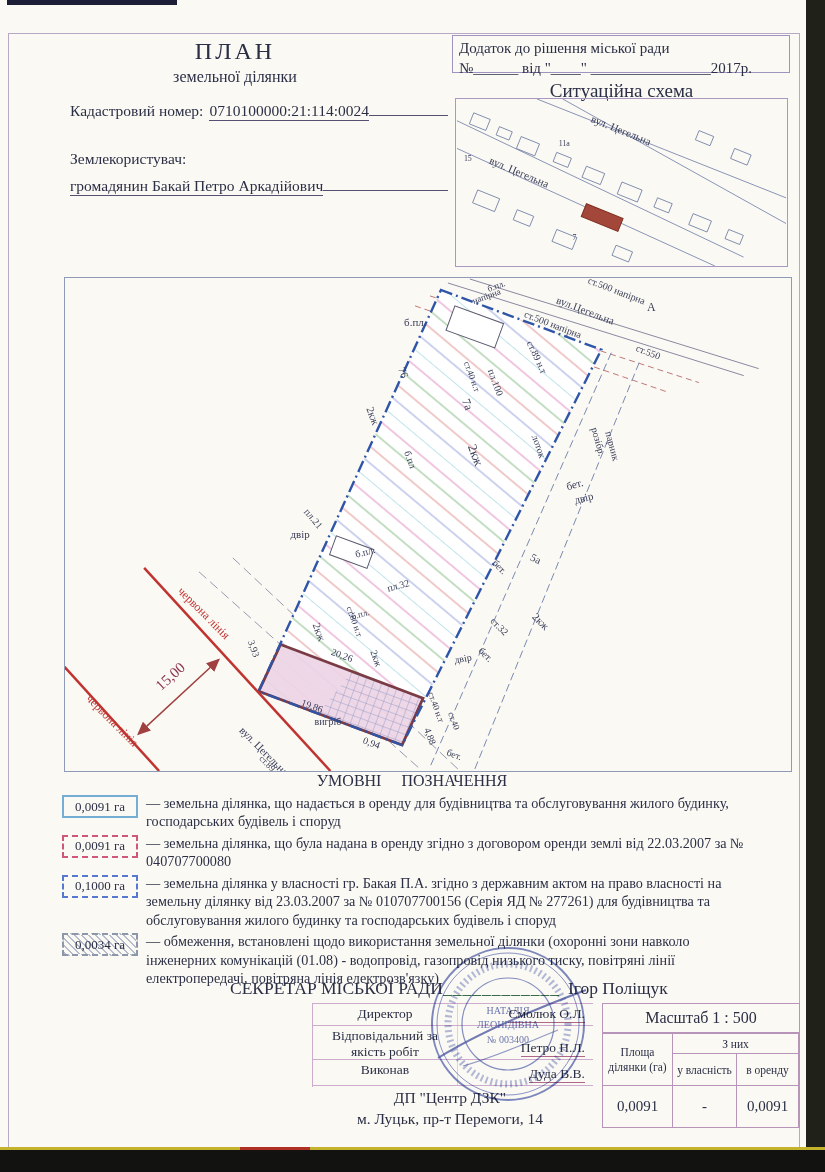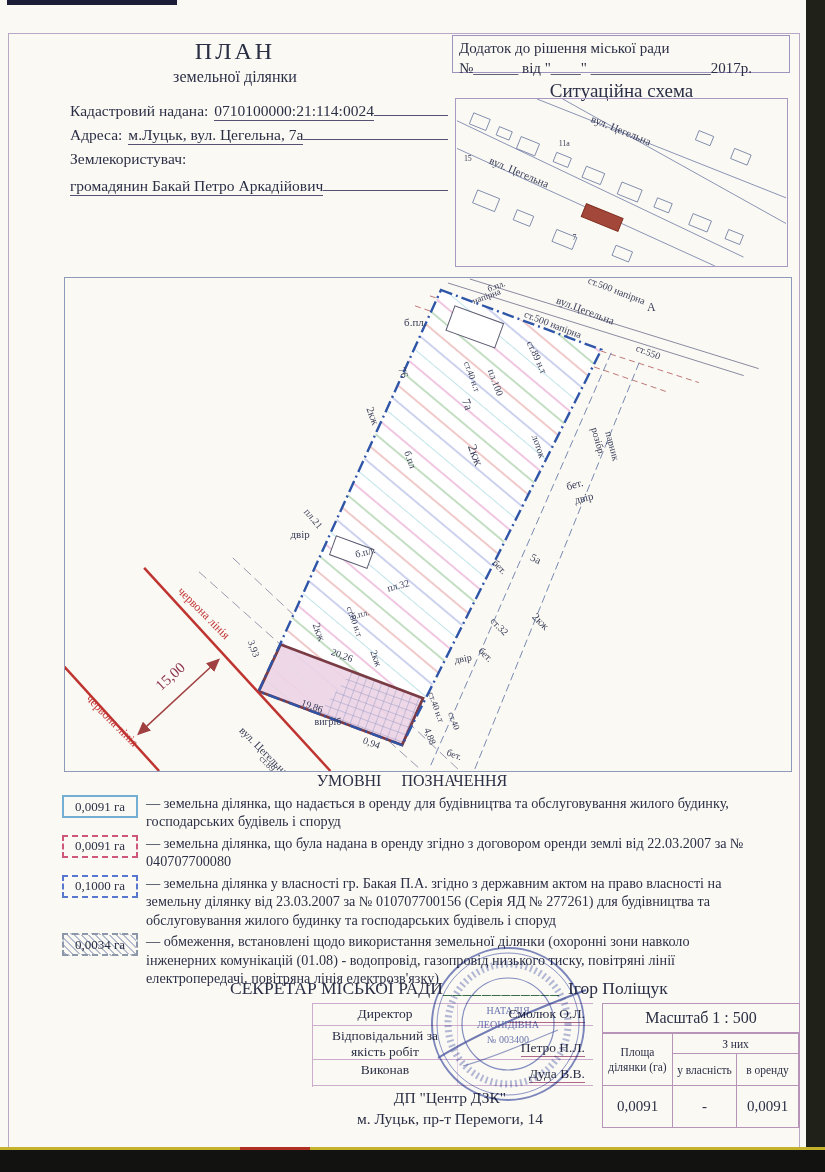--- a/index.html
+++ b/index.html
@@ -77,27 +77,22 @@
   <div class="abs" id="band-right"></div>
   <div class="abs" id="line-gold"></div>
   <div class="abs" id="line-red"></div>
   <div class="abs" id="band-bottom"></div>
 
   <div class="abs" id="title-block">
     <div class="t1">ПЛАН</div>
     <div class="t2">земельної ділянки</div>
   </div>
   <div class="abs hrow" style="top:98px;">
-    <span class="lbl">Кадастровий надана:</span>
+    <span class="lbl">Кадастровий номер:</span>
     <span class="val">0710100000:21:114:0024</span>
-    <span class="fill"></span>
-  </div>
-  <div class="abs hrow" style="top:122px;">
-    <span class="lbl">Адреса:</span>
-    <span class="val">м.Луцьк, вул. Цегельна, 7а</span>
     <span class="fill"></span>
   </div>
   <div class="abs hrow" style="top:150px;">
     <span class="lbl">Землекористувач:</span>
   </div>
   <div class="abs hrow" style="top:173px;">
     <span class="val">громадянин Бакай Петро Аркадійович</span>
     <span class="fill"></span>
   </div>
 

